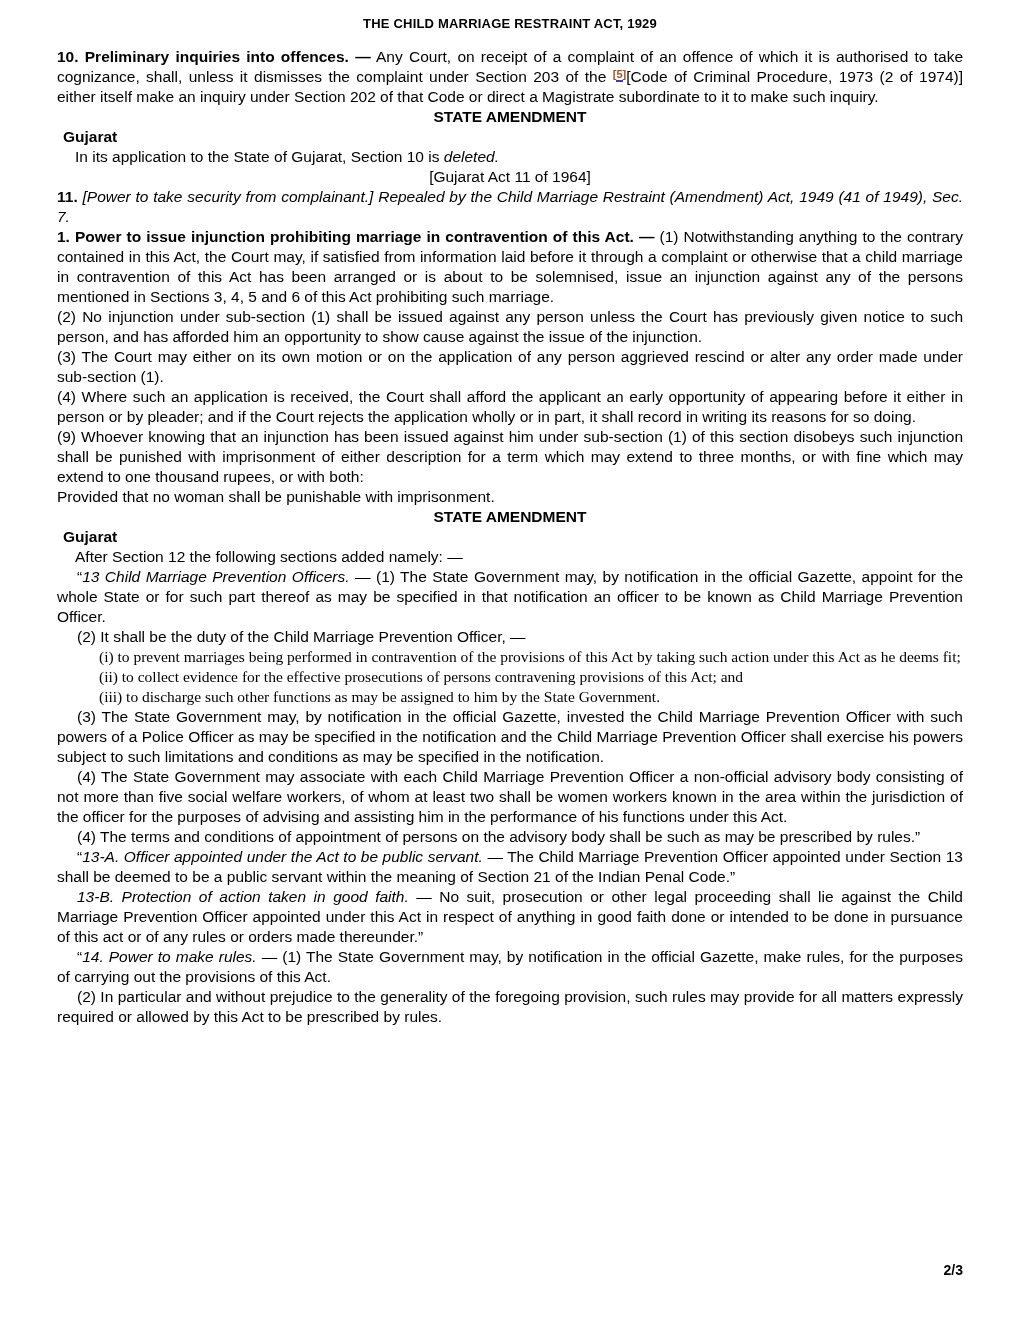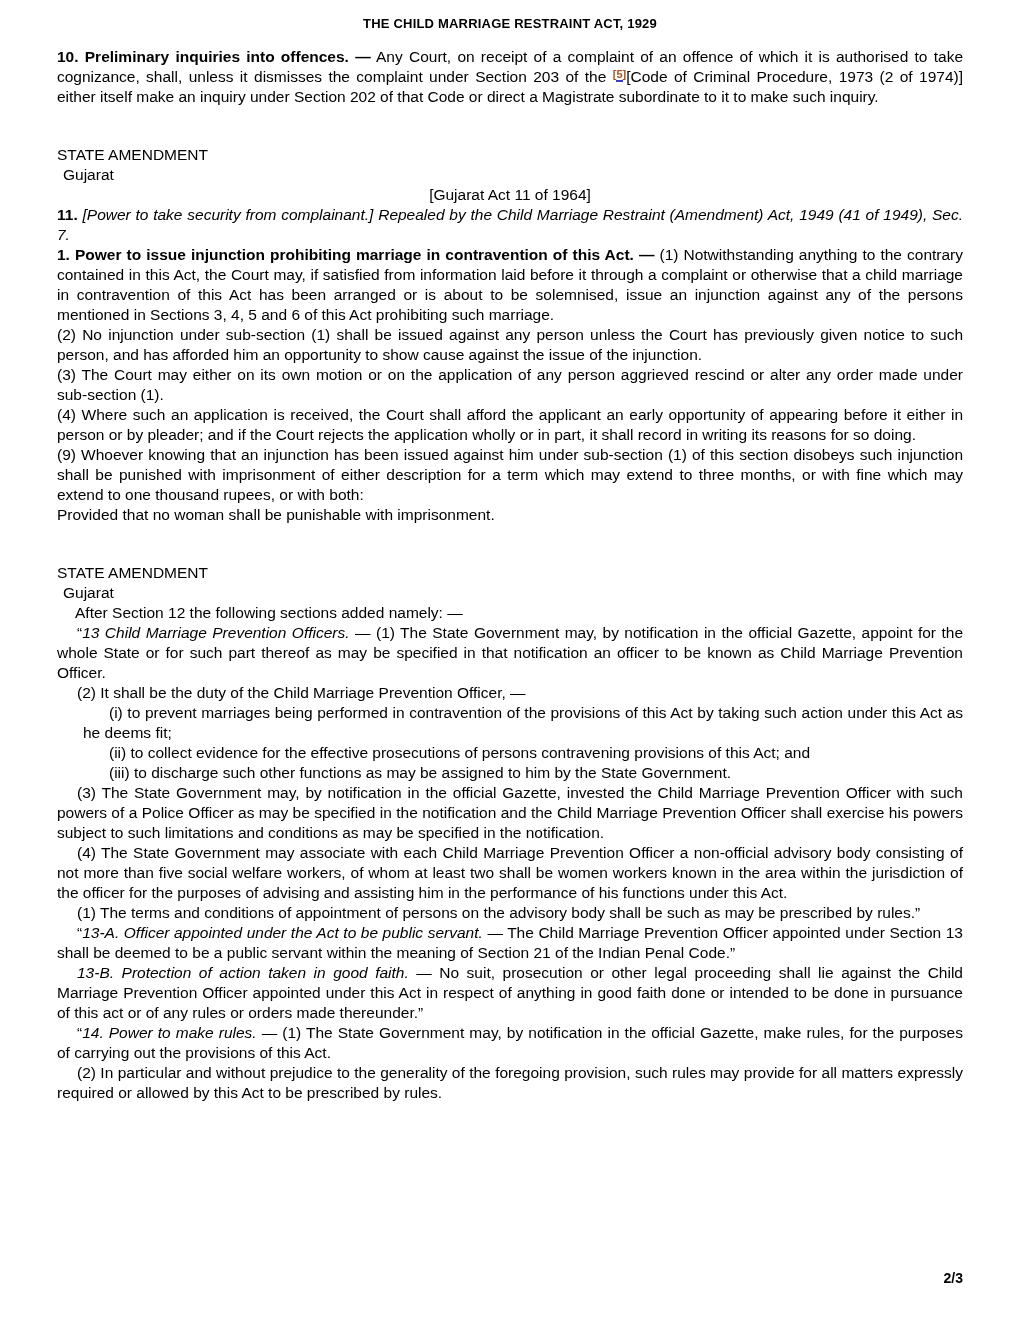--- a/index.html
+++ b/index.html
@@ -25,74 +25,76 @@
     text-align: justify;
   }
   .doc-title {
     font-size: 13px;
     font-weight: bold;
     text-align: center;
     margin-bottom: 13px;
     letter-spacing: 0.2px;
   }
   .sa-head {
-    font-weight: normal;
-    text-align: left;
-    margin-top: 38px;
+    font-weight: bold;
+    text-align: center;
   }
   .state-head {
-    font-weight: normal;
+    font-weight: bold;
     text-align: left;
     margin-left: 6px;
   }
   .ind1 { text-indent: 18px; }
   .ind2 { text-indent: 20px; }
   .item {
-    margin-left: 26px;
+    margin-left: 16px;
     text-indent: 26px;
+    font-family: Liberation Serif, serif;
   }
   .right-line { text-align: center; }
   .bold { font-weight: bold; }
   .ital { font-style: italic; }
   .fn {
     font-size: 11px;
     line-height: 0;
     vertical-align: 4px;
     color: #a3541e;
     font-weight: bold;
     text-decoration: none;
     cursor: pointer;
     white-space: nowrap;
   }
   .fn .fn-digit {
     border-bottom: 2px solid #3a3acc;
   }
   .page-number {
     position: absolute;
     right: 57px;
-    bottom: 32px;
+    bottom: 40px;
     font-weight: bold;
     font-size: 14px;
   }
 </style>
 </head>
 <body>
 
 <div class="page">
 
   <div class="doc-title">THE CHILD MARRIAGE RESTRAINT ACT, 1929</div>
 
   <p><b class="bold">10. Preliminary inquiries into offences. —</b>
     <span>Any Court, on receipt of a complaint of an offence of which it is authorised to take cognizance, shall, unless it dismisses the complaint under Section 203 of the</span>
     <sup class="fn"><span>[</span><span class="fn-digit">5</span><span>]</span></sup><span>[Code of Criminal Procedure, 1973 (2 of 1974)] either itself make an inquiry under Section 202 of that Code or direct a Magistrate subordinate to it to make such inquiry.</span></p>
 
   <p class="sa-head">STATE AMENDMENT</p>
 
   <p class="state-head">Gujarat</p>
 
+  <p class="ind1"><span>In its application to the State of Gujarat, Section 10 is</span>
+    <i class="ital">deleted.</i></p>
 
   <p class="right-line">[Gujarat Act 11 of 1964]</p>
 
   <p><b class="bold">11.</b>
     <i class="ital">[Power to take security from complainant.]</i>
     <i class="ital">Repealed by the Child Marriage Restraint (Amendment) Act, 1949 (41 of 1949), Sec. 7.</i></p>
 
   <p><b class="bold">1. Power to issue injunction prohibiting marriage in contravention of this Act. —</b>
     <span>(1) Notwithstanding anything to the contrary contained in this Act, the Court may, if satisfied from information laid before it through a complaint or otherwise that a child marriage in contravention of this Act has been arranged or is about to be solemnised, issue an injunction against any of the persons mentioned in Sections 3, 4, 5 and 6 of this Act prohibiting such marriage.</span></p>
 
@@ -113,21 +115,21 @@
     <span>(1) The State Government may, by notification in the official Gazette, appoint for the whole State or for such part thereof as may be specified in that notification an officer to be known as Child Marriage Prevention Officer.</span></p>
 
   <p class="ind2">(2) It shall be the duty of the Child Marriage Prevention Officer, —</p>
 
   <p class="item">(i)  to prevent marriages being performed in contravention of the provisions of this Act by taking such action under this Act as he deems fit;</p>
   <p class="item">(ii)  to collect evidence for the effective prosecutions of persons contravening provisions of this Act; and</p>
   <p class="item">(iii)  to discharge such other functions as may be assigned to him by the State Government.</p>
 
   <p class="ind2">(3) The State Government may, by notification in the official Gazette, invested the Child Marriage Prevention Officer with such powers of a Police Officer as may be specified in the notification and the Child Marriage Prevention Officer shall exercise his powers subject to such limitations and conditions as may be specified in the notification.</p>
   <p class="ind2">(4) The State Government may associate with each Child Marriage Prevention Officer a non-official advisory body consisting of not more than five social welfare workers, of whom at least two shall be women workers known in the area within the jurisdiction of the officer for the purposes of advising and assisting him in the performance of his functions under this Act.</p>
-  <p class="ind2">(1) The terms and conditions of appointment of persons on the advisory body shall be such as may be prescribed by rules.”</p>
+  <p class="ind2">(4) The terms and conditions of appointment of persons on the advisory body shall be such as may be prescribed by rules.”</p>
 
   <p class="ind2"><span>“</span><i class="ital">13-A. Officer appointed under the Act to be public servant.</i>
     <span>—</span>
     <span>The Child Marriage Prevention Officer appointed under Section 13 shall be deemed to be a public servant within the meaning of Section 21 of the Indian Penal Code.”</span></p>
 
   <p class="ind2"><i class="ital">13-B. Protection of action taken in good faith.</i>
     <span>—</span>
     <span>No suit, prosecution or other legal proceeding shall lie against the Child Marriage Prevention Officer appointed under this Act in respect of anything in good faith done or intended to be done in pursuance of this act or of any rules or orders made thereunder.”</span></p>
 
   <p class="ind2"><span>“</span><i class="ital">14. Power to make rules.</i>

